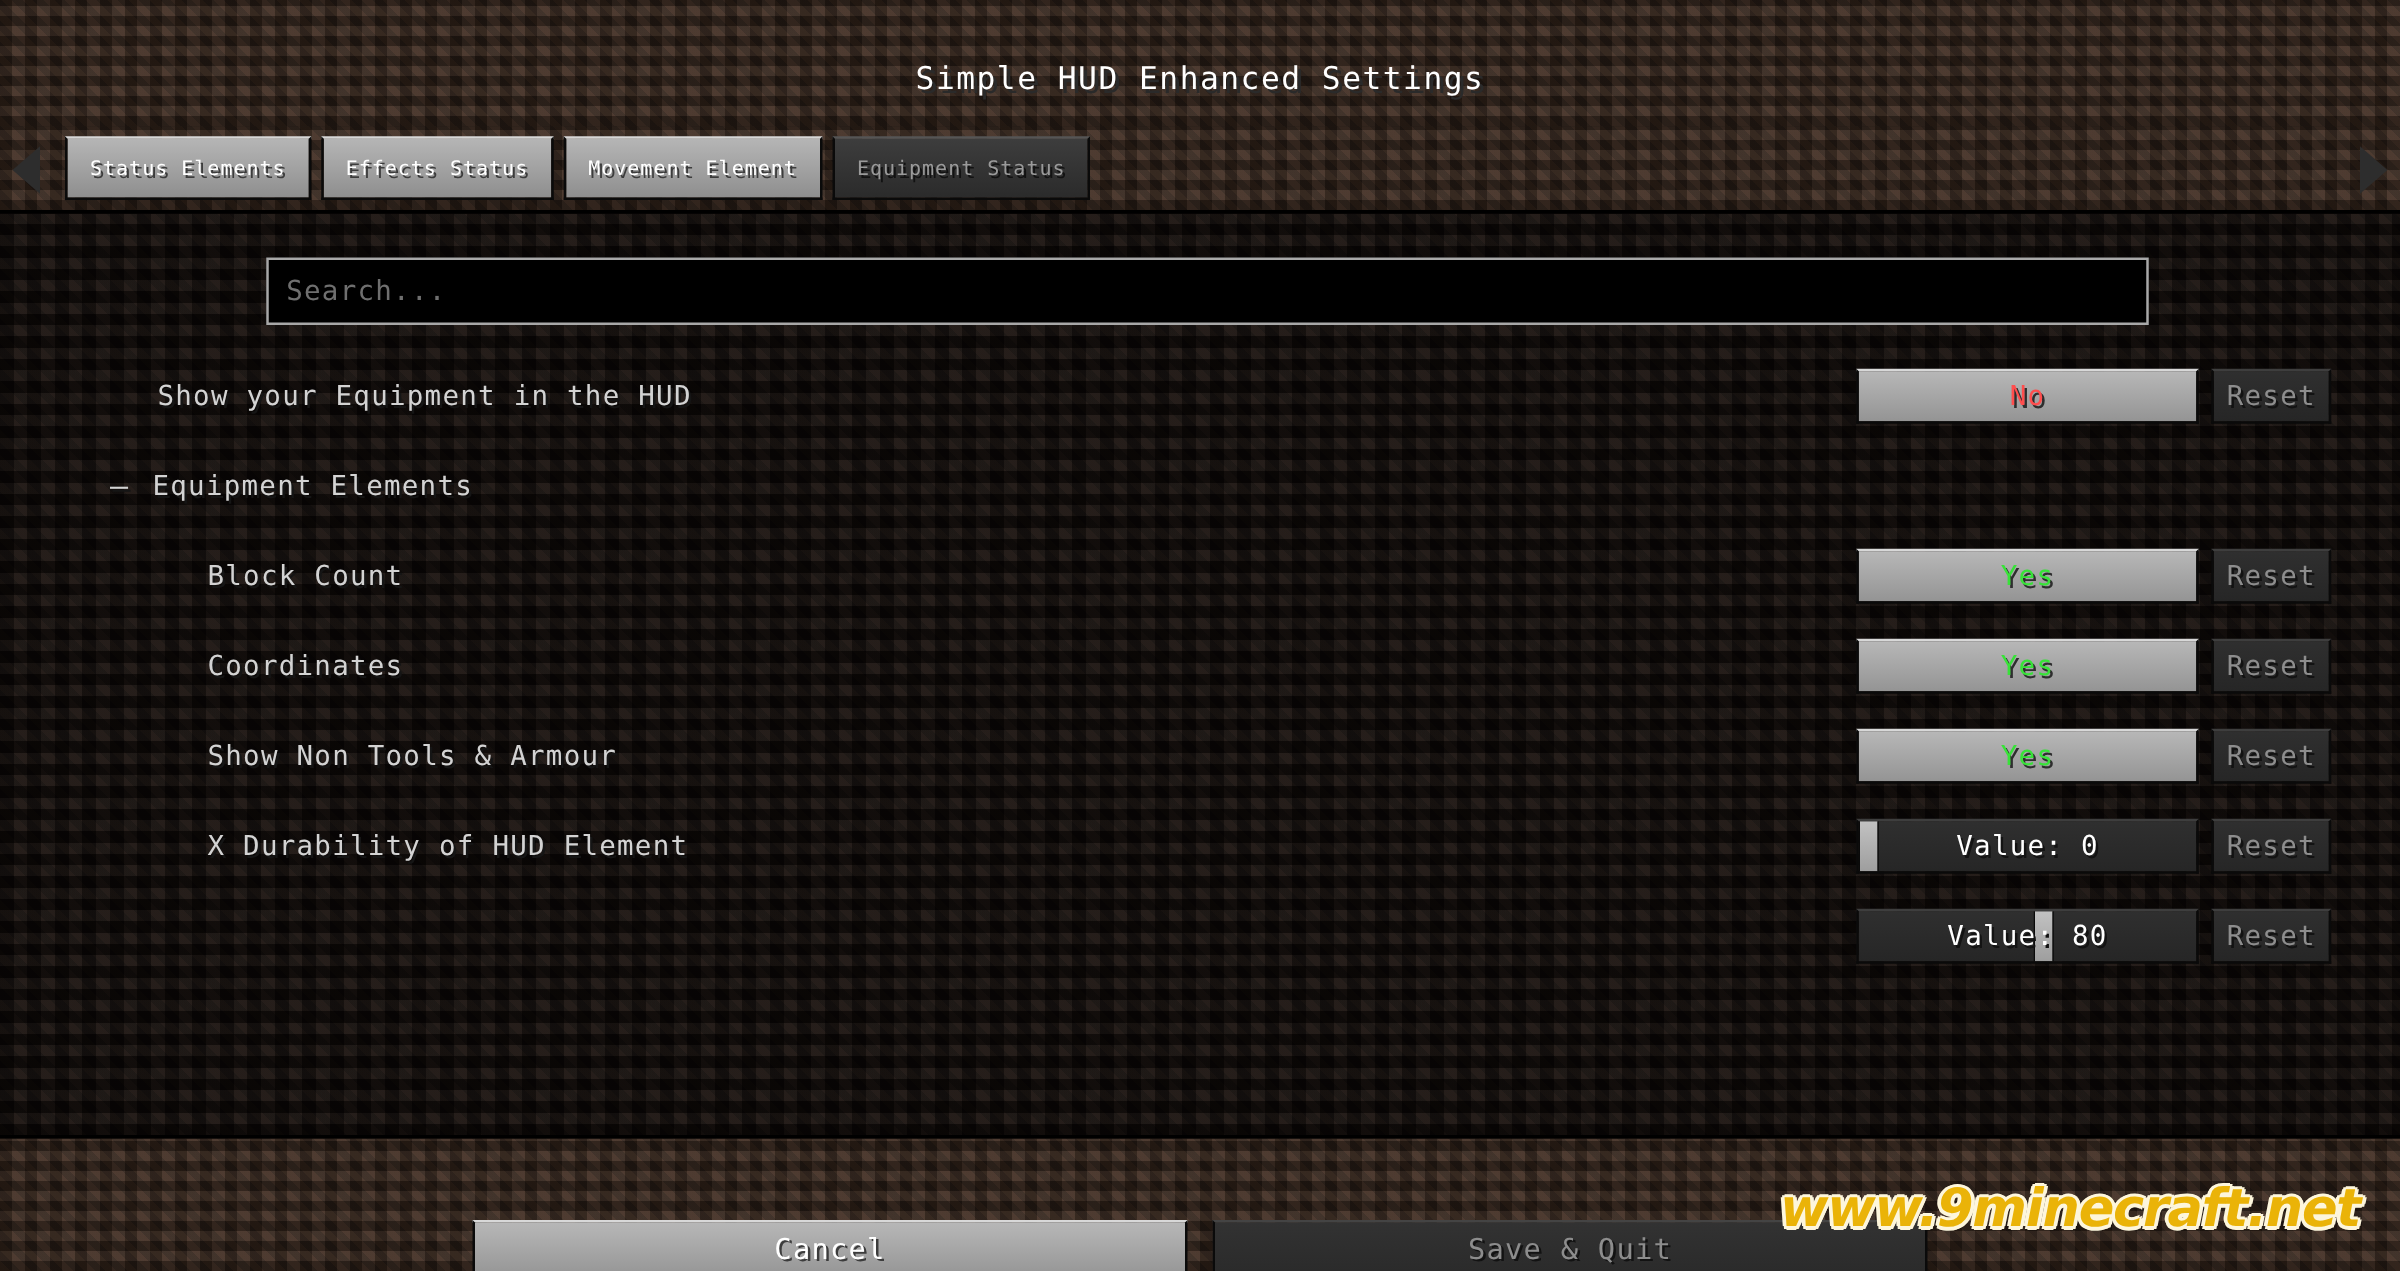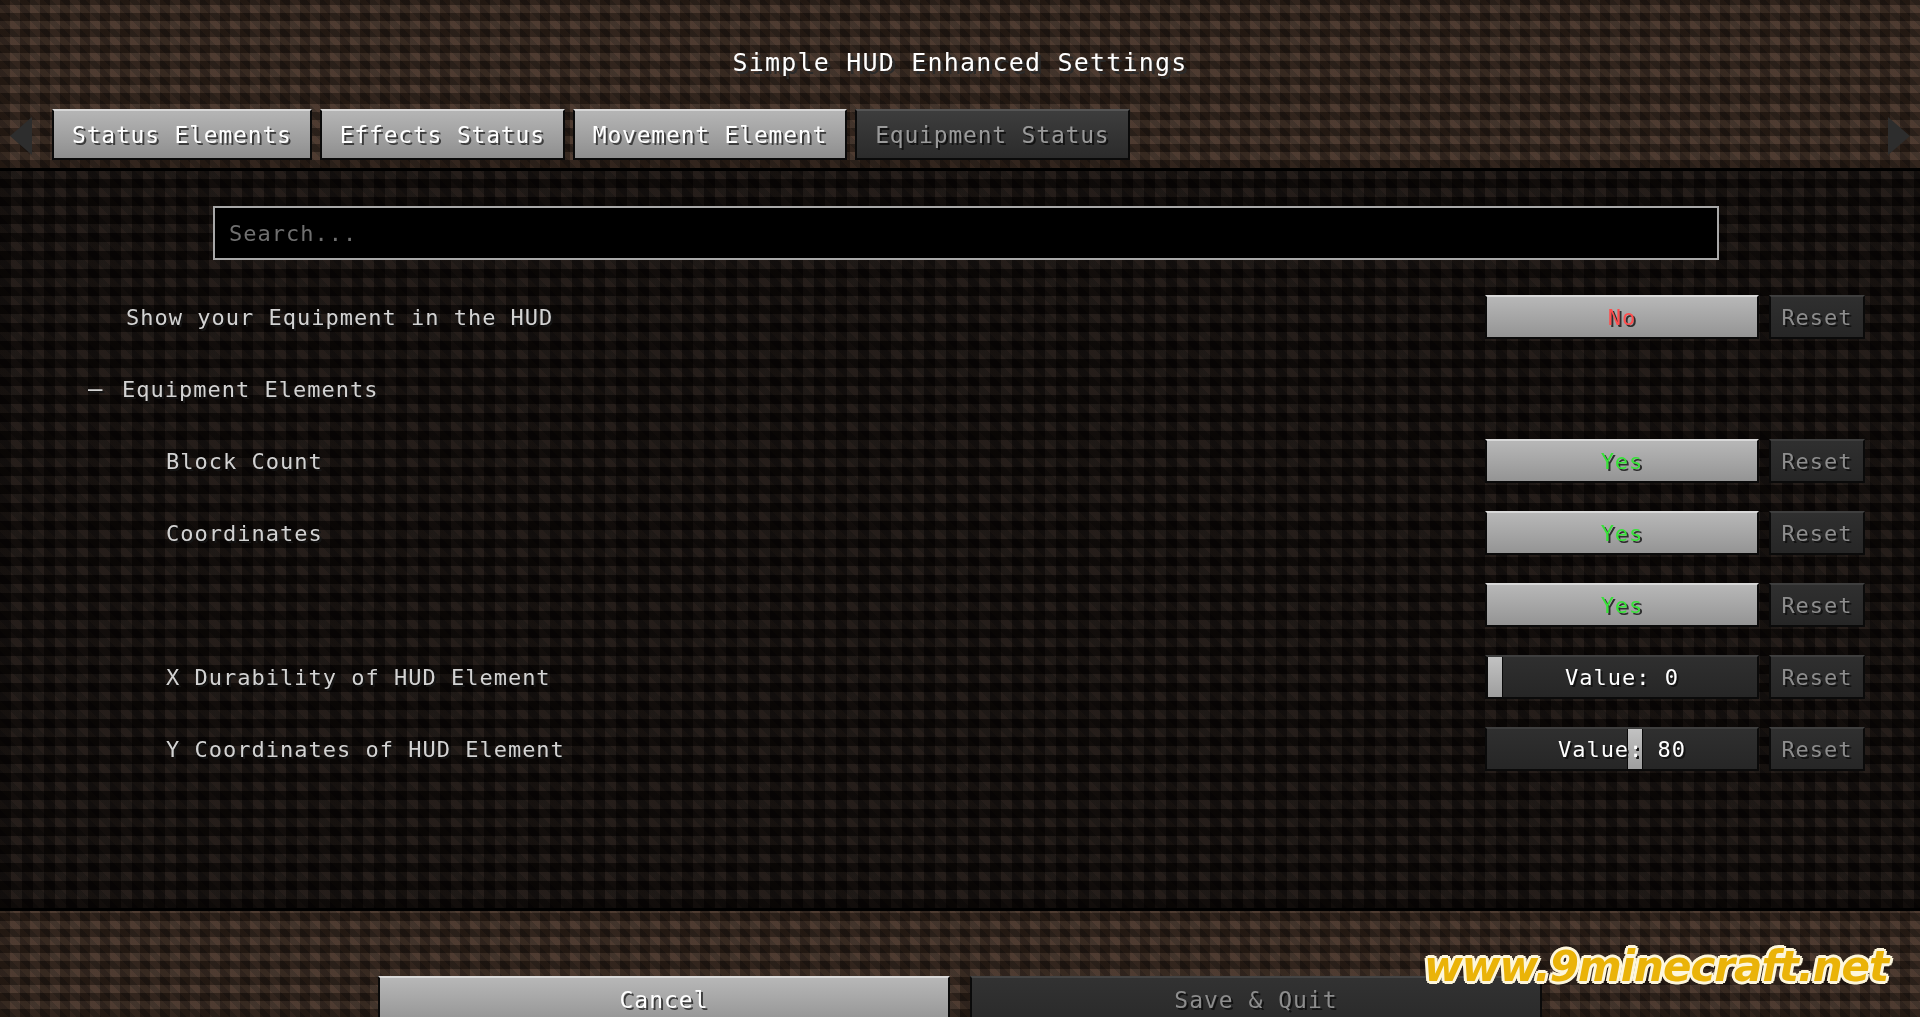--- a/index.html
+++ b/index.html
@@ -47,21 +47,21 @@
     position: absolute; left: 0; top: 101px; width: 1920px; height: 67px;
   }
   .tab-strip {
     position: absolute; left: 52px; top: 8px;
     display: flex; align-items: flex-start; gap: 8px;
   }
   .tab {
     height: 51px;
     padding: 16px 18px;
     display: flex; align-items: center; justify-content: center;
-    font-size: 23px; letter-spacing: .8px;
+    font-size: 16px; letter-spacing: .8px;
     border: 2px solid #0a0a0a;
     cursor: pointer;
     white-space: nowrap;
   }
   .tab.inactive {
     background: linear-gradient(#b5b5b5, #a0a0a0 55%, #8e8e8e);
     border-top-color: #d6d6d6;
     color: #ffffff;
     text-shadow: 2px 2px 0 #3c3c3c;
   }
@@ -271,39 +271,39 @@
         <div class="row">
           <div class="row-label child">Coordinates</div>
           <div class="controls">
             <div class="ctrl-main toggle">
               <span class="ctrl-val yes">Yes</span>
             </div>
             <div class="reset-btn">Reset</div>
           </div>
         </div>
         <div class="row">
+          <div class="row-label child">Show Non Tools &amp; Armour</div>
           <div class="controls">
             <div class="ctrl-main toggle">
               <span class="ctrl-val yes">Yes</span>
             </div>
             <div class="reset-btn">Reset</div>
           </div>
         </div>
         <div class="row">
           <div class="row-label child">X Durability of HUD Element</div>
           <div class="controls">
             <div class="ctrl-main slider">
               <div class="slider-handle" style="left: calc(0% + 0px);"></div>
               <span class="ctrl-val num">Value: 0</span>
             </div>
             <div class="reset-btn">Reset</div>
           </div>
         </div>
         <div class="row">
-          <div class="row-label child">Y Coordinates of HUD Element</div>
           <div class="controls">
             <div class="ctrl-main slider">
               <div class="slider-handle" style="left: calc(55% - 8.8px);"></div>
               <span class="ctrl-val num">Value: 80</span>
             </div>
             <div class="reset-btn">Reset</div>
           </div>
         </div>
       </div>
   </div>

